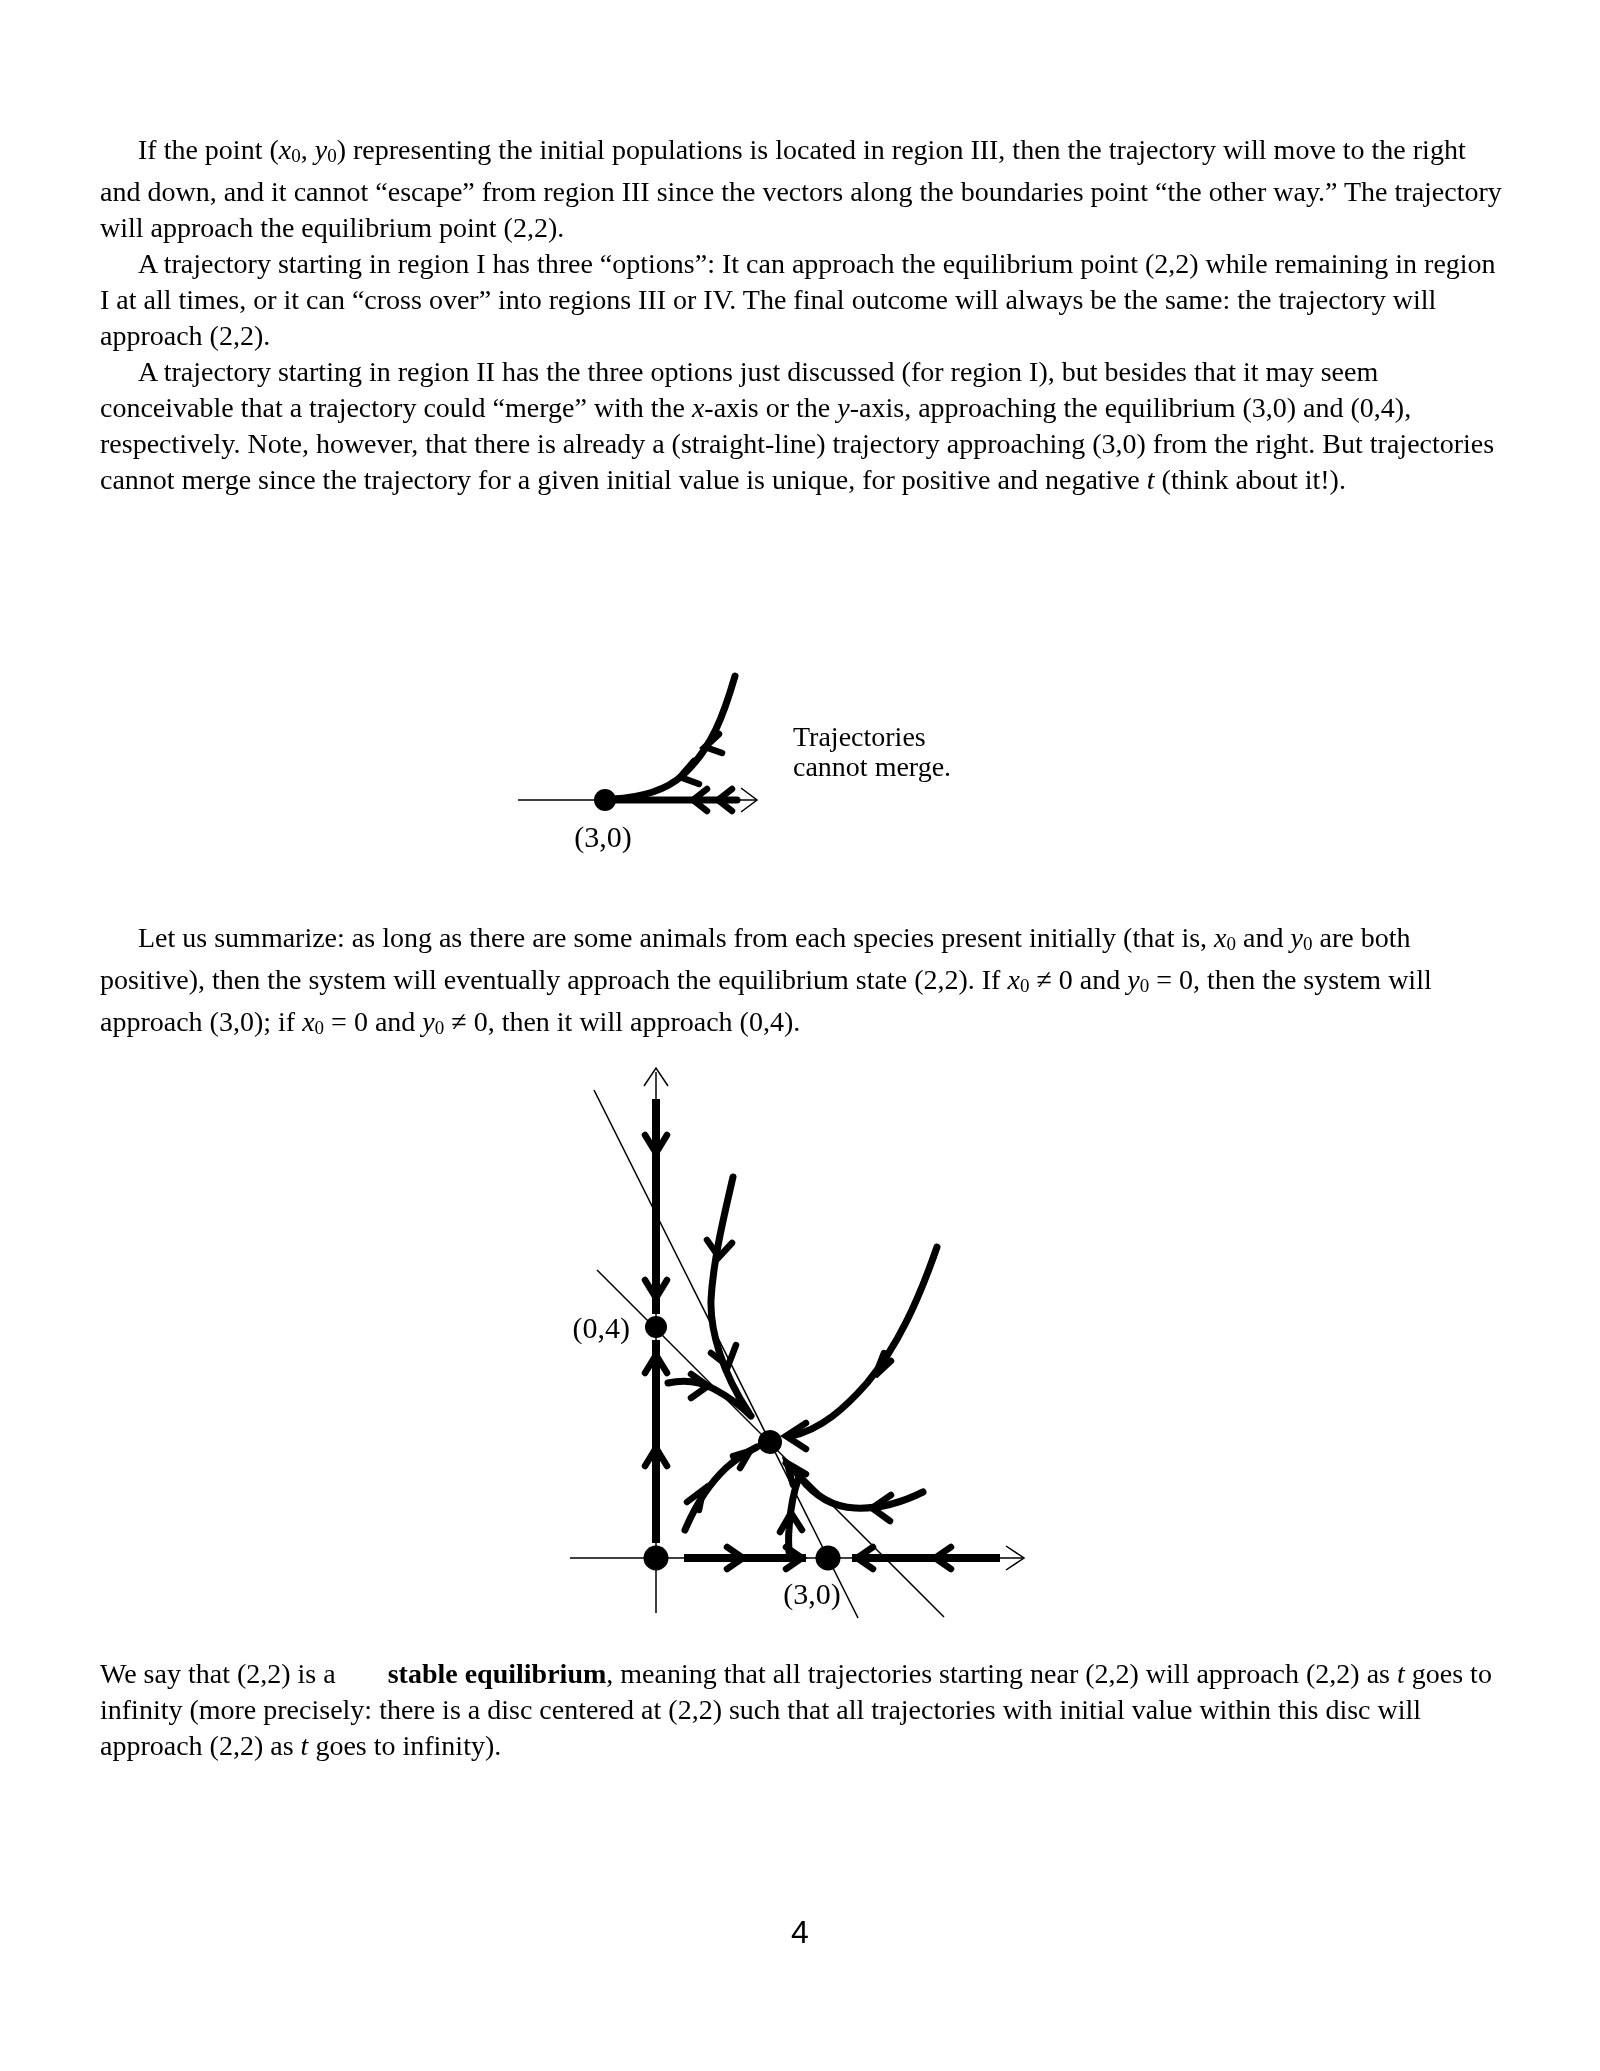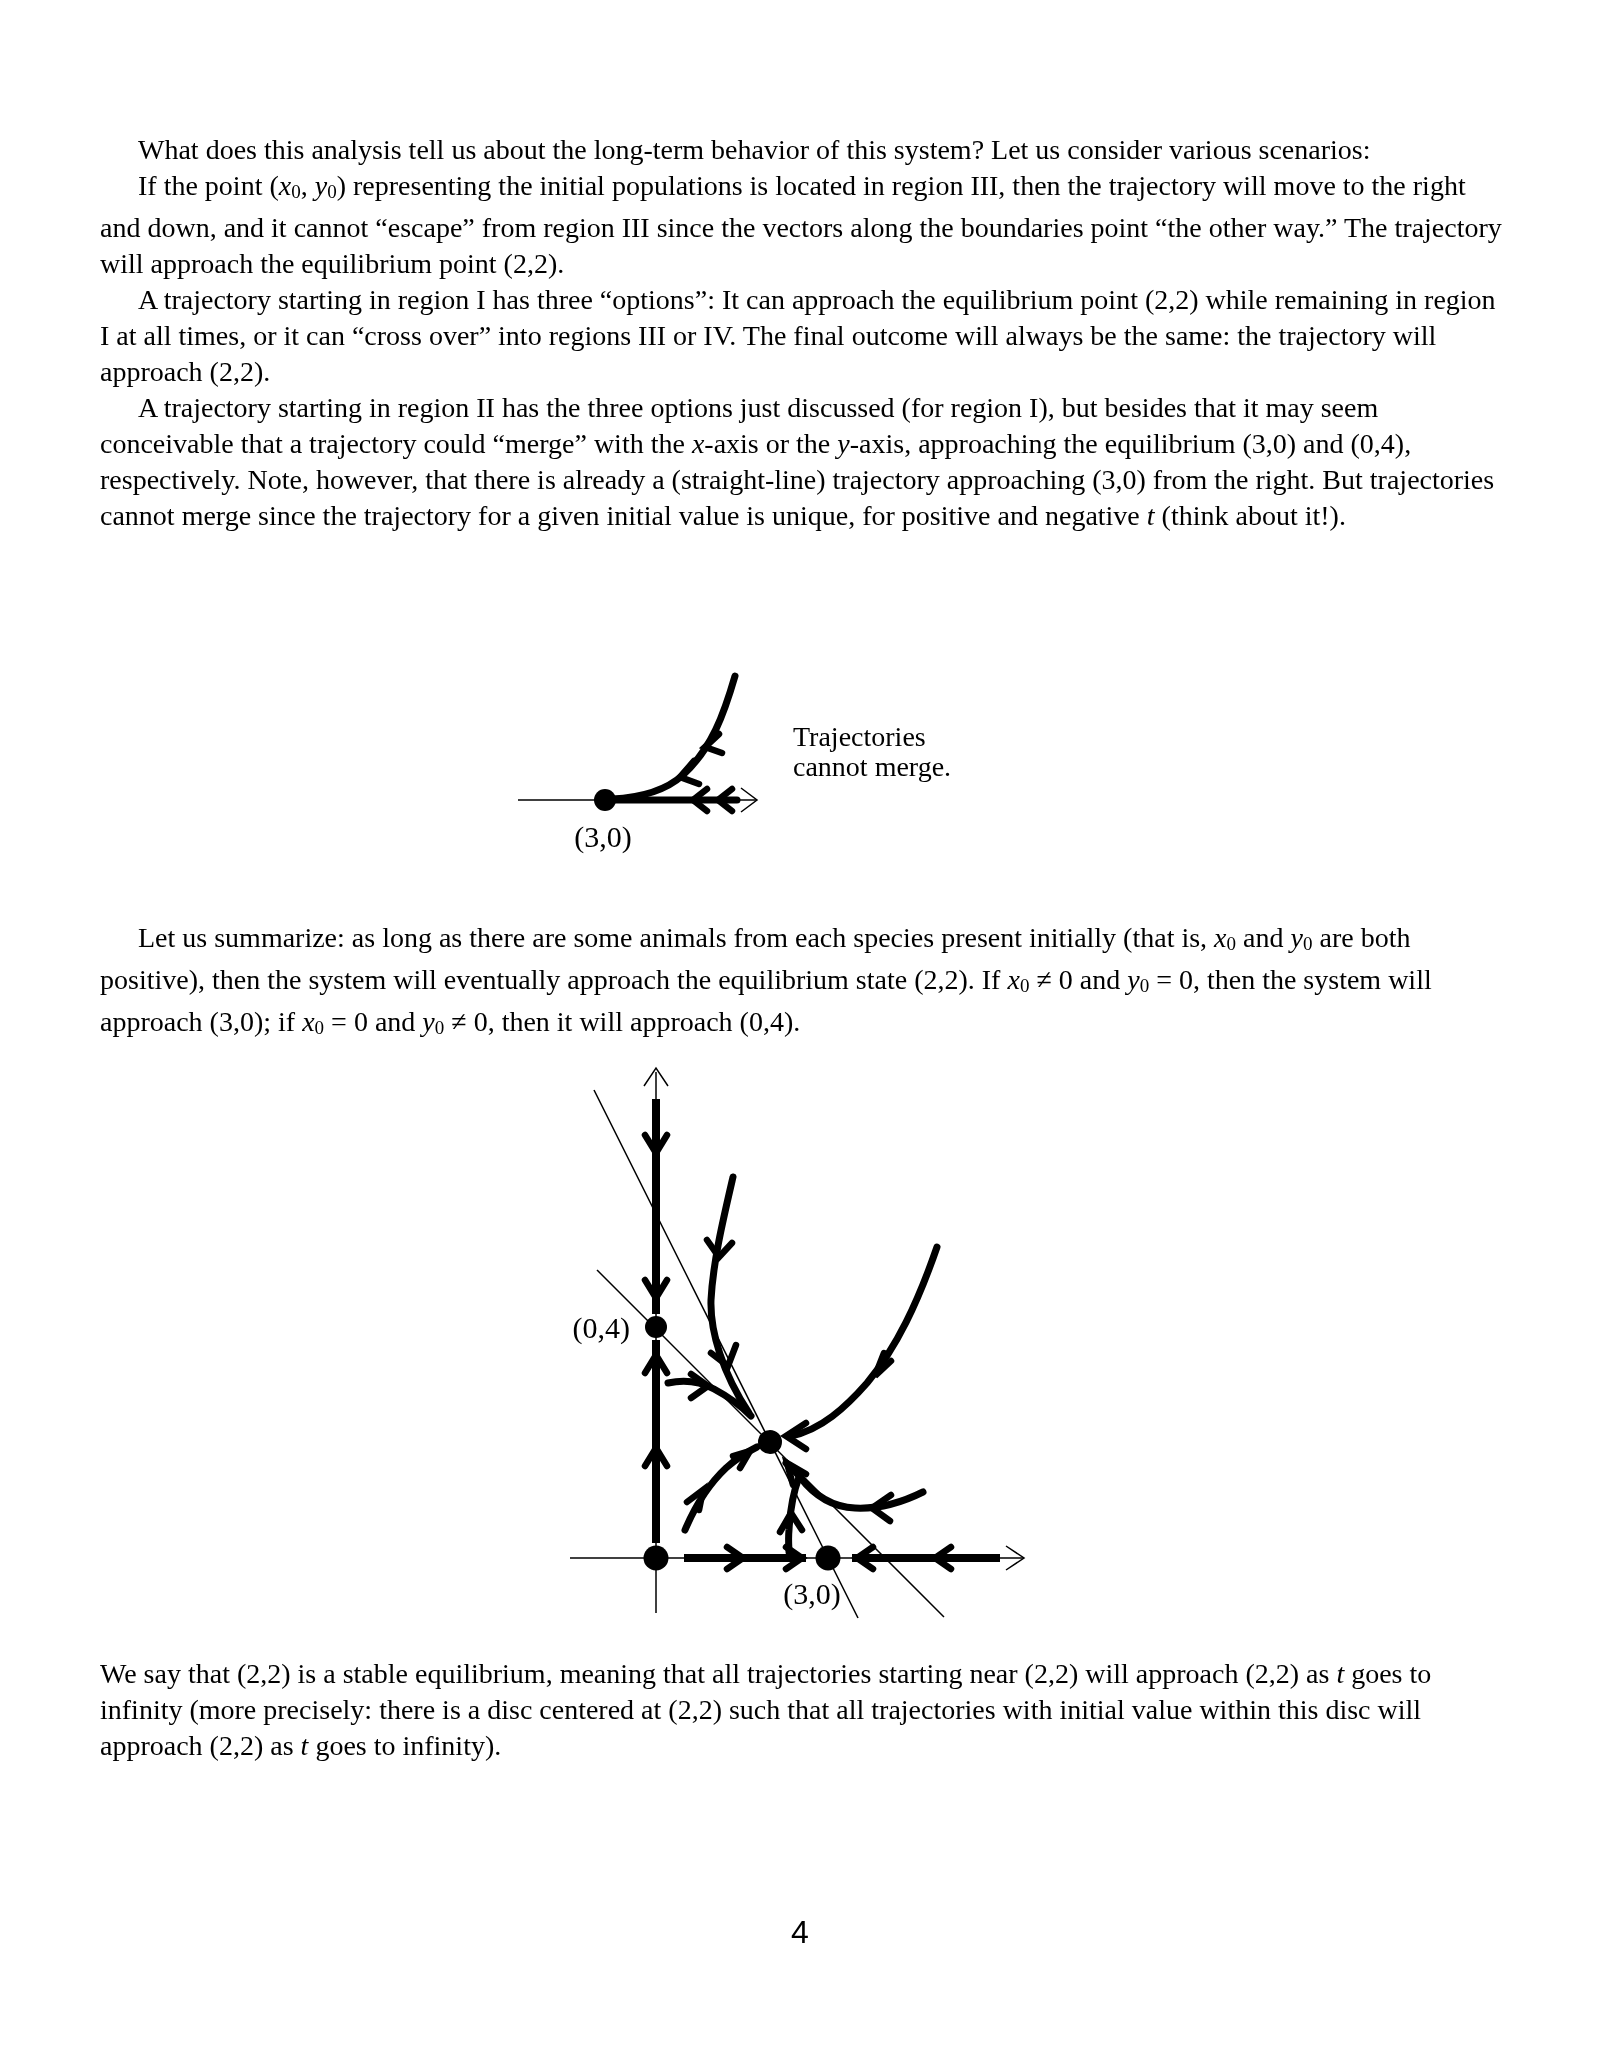--- a/index.html
+++ b/index.html
@@ -4,40 +4,39 @@
 <style>
   html,body{margin:0;padding:0;}
   body{
     width:1600px;height:2071px;position:relative;background:#ffffff;overflow:hidden;
     font-family:"Liberation Serif","DejaVu Serif",serif;color:#000;
   }
   .textblock{position:absolute;left:100px;width:1404px;}
   .para{margin:0;font-size:28px;line-height:36px;text-indent:38px;text-align:left;}
   .para.noindent{text-indent:0;}
   .s-i{font-style:italic;}
-  .s-b{font-weight:normal;}
+  .s-b{font-weight:bold;margin-left:45px;}
   .s-sub{font-size:68%;vertical-align:-3px;}
   .figure{position:absolute;}
   .fig-label{font-family:"Liberation Serif","DejaVu Serif",serif;font-size:30px;fill:#000;}
   .fig-note{font-family:"Liberation Serif","DejaVu Serif",serif;font-size:28px;fill:#000;}
   .thin{stroke:#000;stroke-width:1.5;fill:none;}
   .thick{stroke:#000;stroke-width:8;fill:none;}
   .traj{stroke:#000;stroke-width:7;fill:none;stroke-linecap:round;}
   .ah{stroke:#000;stroke-width:6.5;fill:none;stroke-linecap:round;stroke-linejoin:miter;}
   .dot{fill:#000;stroke:none;}
   .pagenum{
     position:absolute;left:0;top:1914px;width:1600px;text-align:center;
     font-family:"Liberation Sans","DejaVu Sans",sans-serif;font-size:32px;
   }
 </style>
 </head>
 <body>
 
 <div class="textblock" style="top:132px">
-    <p class="para"><span>What does this analysis tell us about the long-term behavior of this system? Let us consider various scenarios:</span></p>
     <p class="para"><span>If the point (</span><span class="s-i">x</span><span class="s-sub">0</span><span>, </span><span class="s-i">y</span><span class="s-sub">0</span><span>) representing the initial populations is located in region III, then the trajectory will move to the right and down, and it cannot “escape” from region III since the vectors along the boundaries point “the other way.” The trajectory will approach the equilibrium point (2,2).</span></p>
     <p class="para"><span>A trajectory starting in region I has three “options”: It can approach the equilibrium point (2,2) while remaining in region I at all times, or it can “cross over” into regions III or IV. The final outcome will always be the same: the trajectory will approach (2,2).</span></p>
     <p class="para"><span>A trajectory starting in region II has the three options just discussed (for region I), but besides that it may seem conceivable that a trajectory could “merge” with the </span><span class="s-i">x</span><span>-axis or the </span><span class="s-i">y</span><span>-axis, approaching the equilibrium (3,0) and (0,4), respectively. Note, however, that there is already a (straight-line) trajectory approaching (3,0) from the right. But trajectories cannot merge since the trajectory for a given initial value is unique, for positive and negative </span><span class="s-i">t</span><span> (think about it!).</span></p>
   </div>
 
 <svg class="figure" style="left:440px;top:640px" width="720" height="240" viewBox="440 640 720 240">
   <g>
     <line class="thin" x1="518" y1="800" x2="756" y2="800"></line>
     <polyline class="thin" points="741,788 757,800 741,812"></polyline>
   </g>

